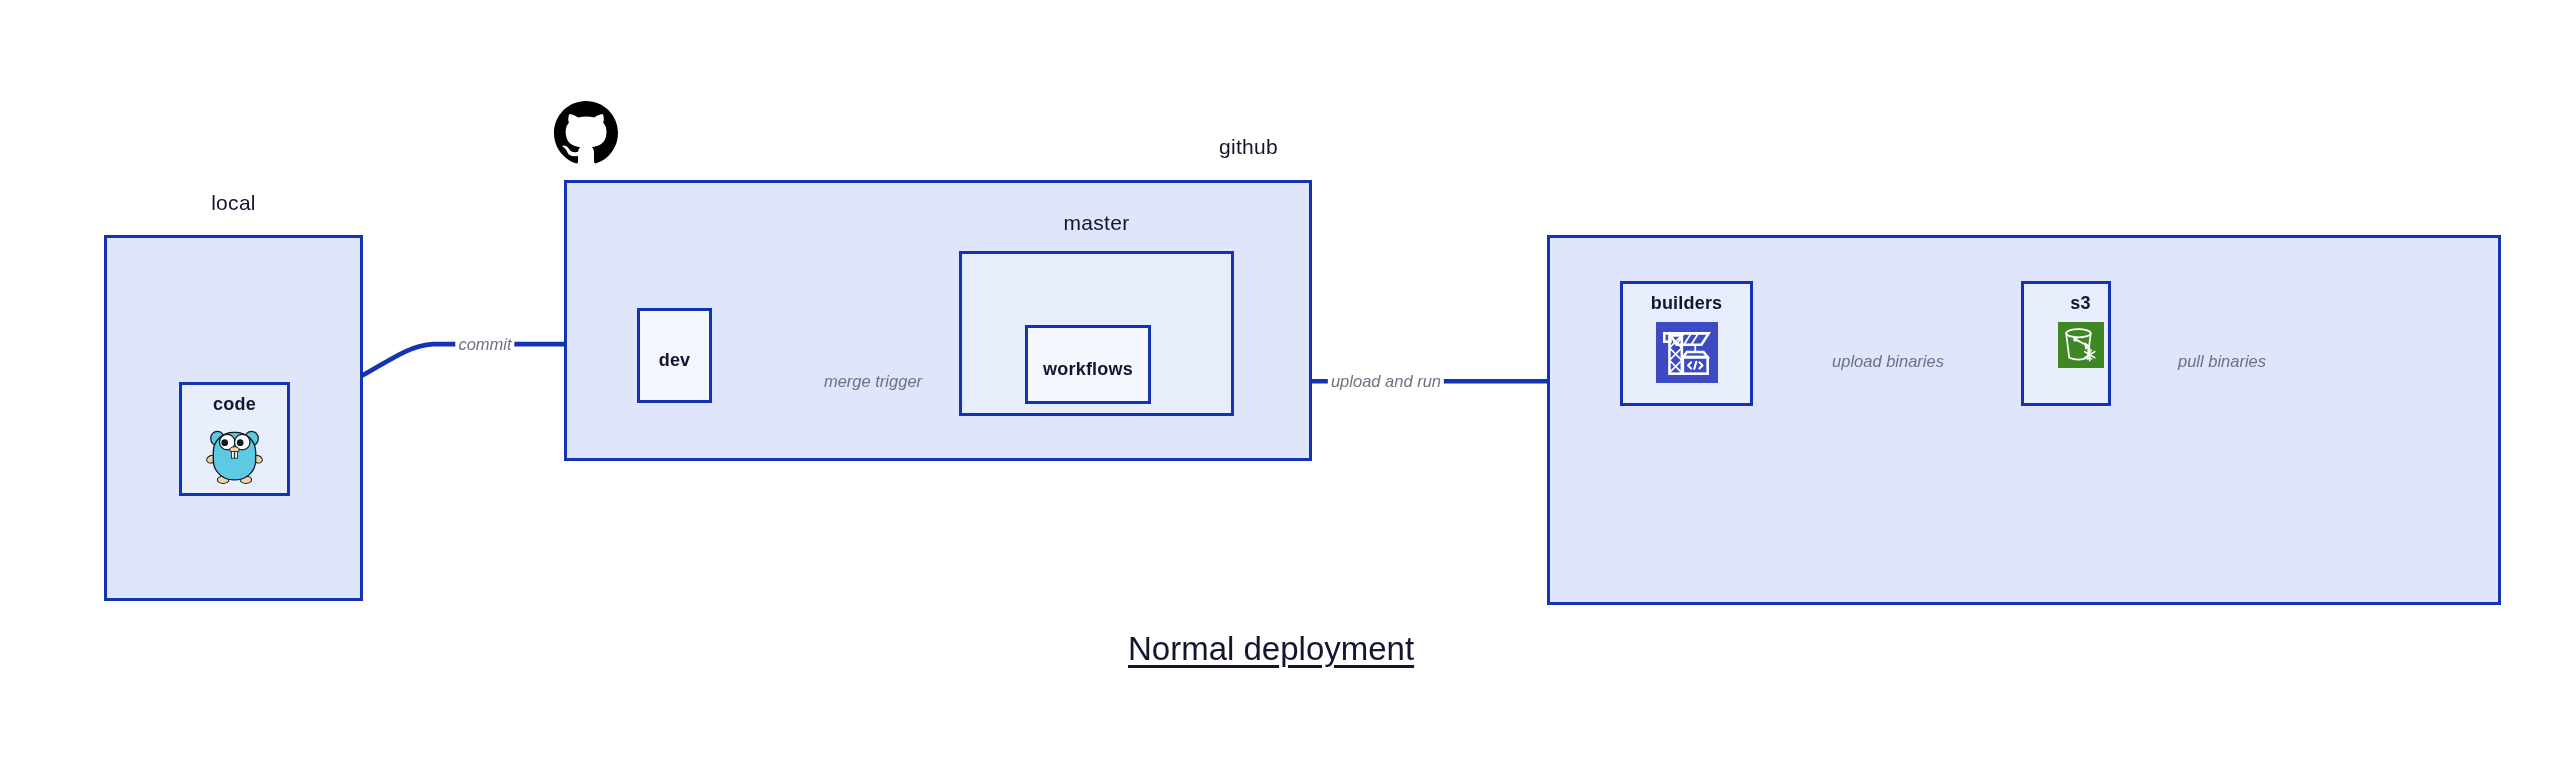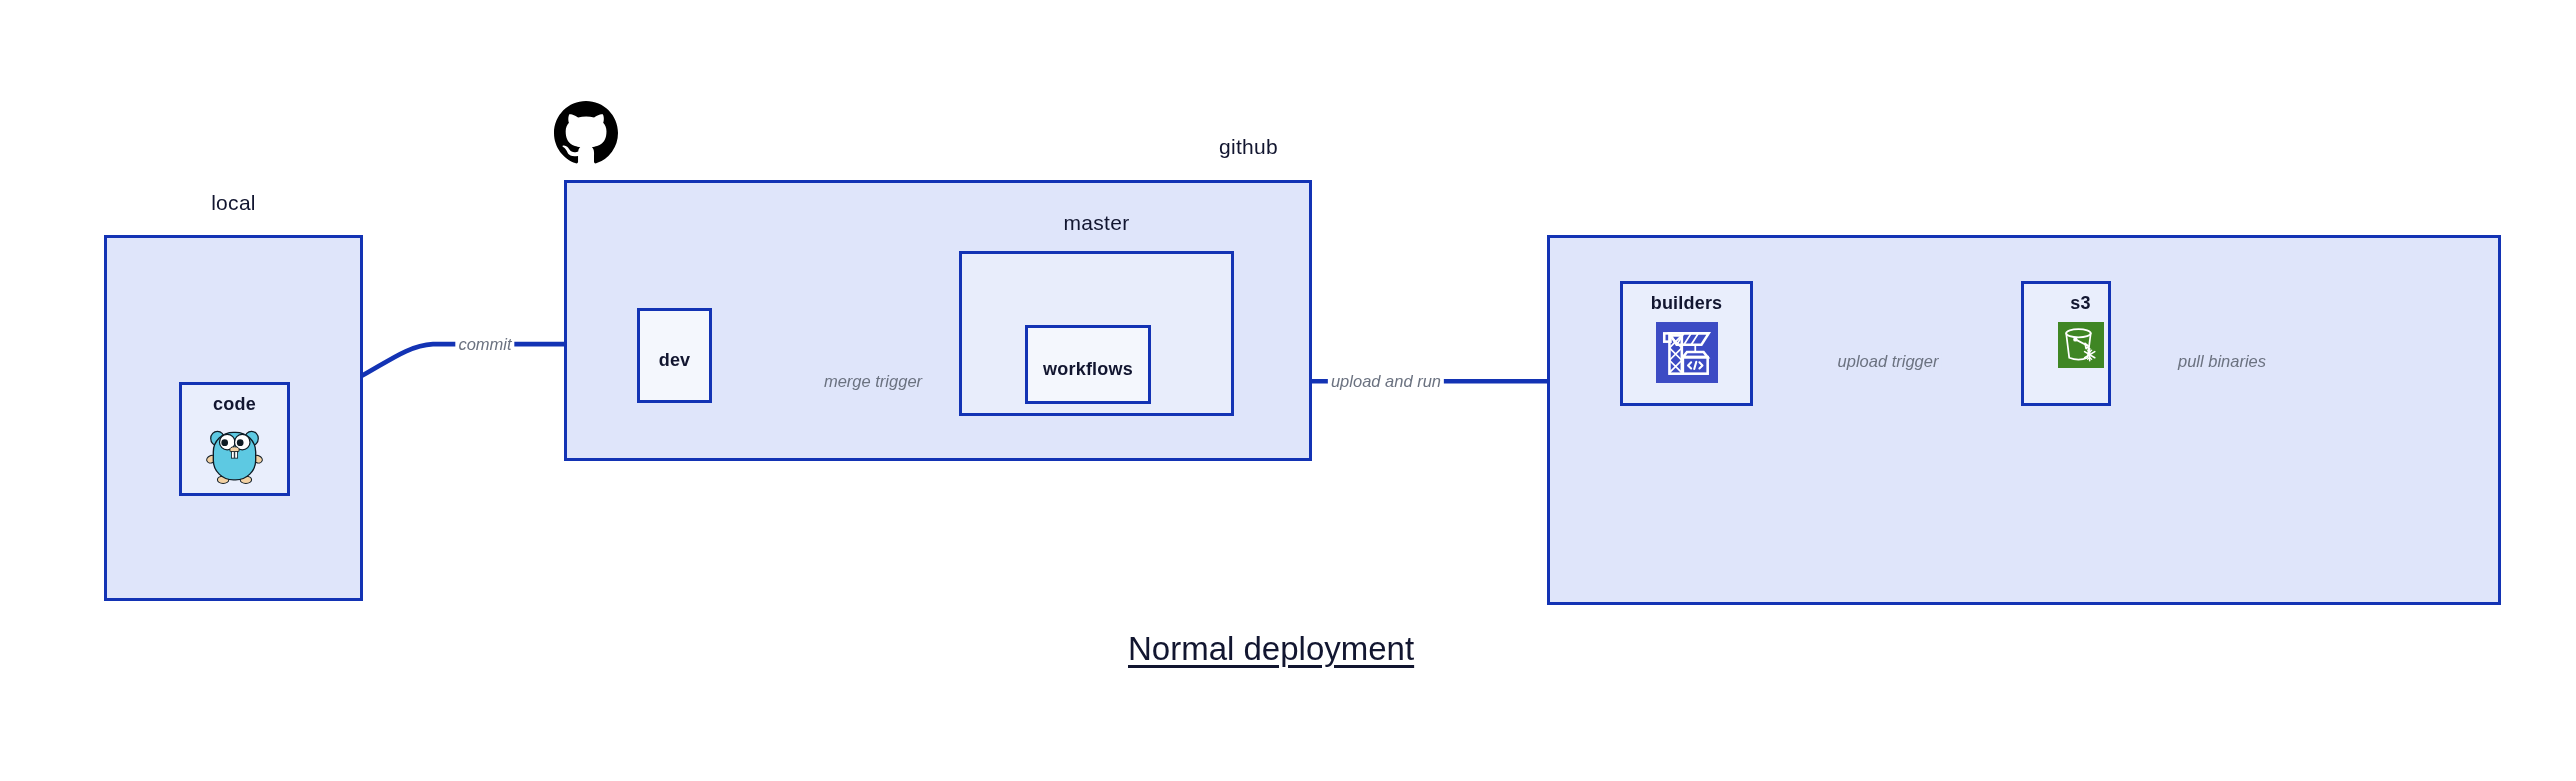--- a/index.html
+++ b/index.html
@@ -256,20 +256,20 @@
     </span>
   </div>
 
 
   <div class="edge-label" style="left:485px; top:344px;">commit</div>
 
   <div class="edge-label on-group" style="left:873px; top:381px;">merge trigger</div>
 
   <div class="edge-label" style="left:1386px; top:381px;">upload and run</div>
 
-  <div class="edge-label on-group" style="left:1888px; top:361px;">upload trigger</div>
+  <div class="edge-label on-group" style="left:1888px; top:361px;">upload binaries</div>
 
   <div class="edge-label on-group" style="left:2222px; top:361px;">pull binaries</div>
 
   <div id="diagram-title">Normal deployment</div>
 
 </div>
 
 
 </body></html>

